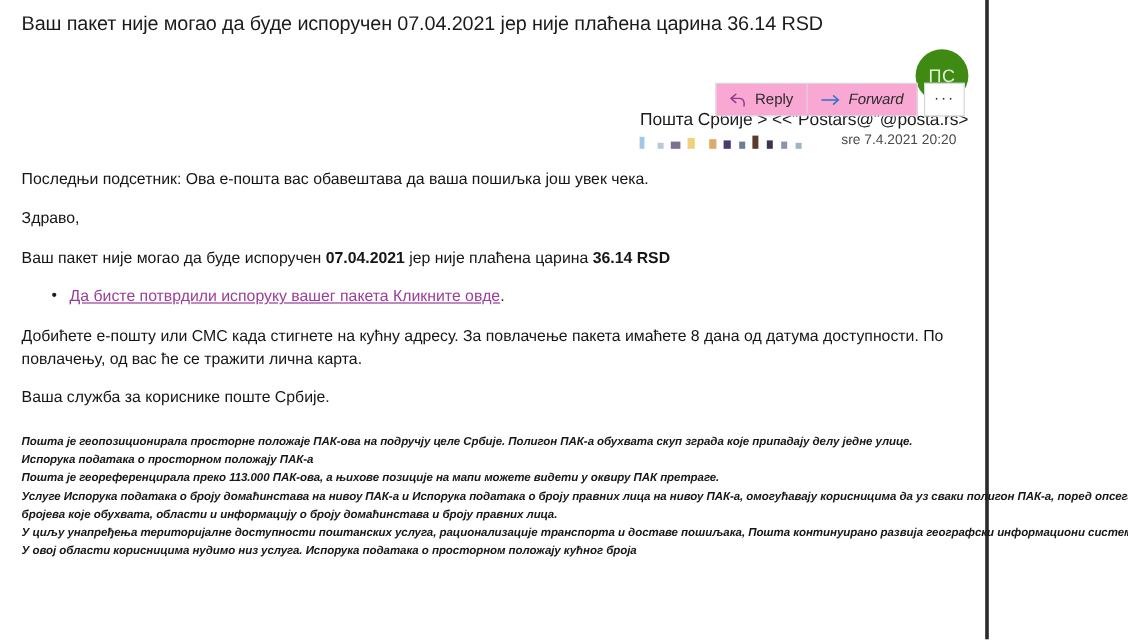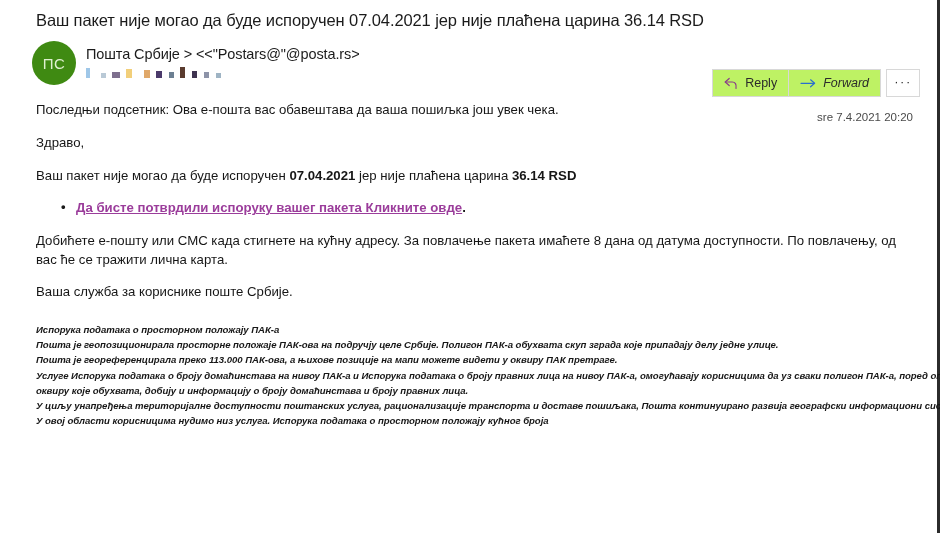--- a/index.html
+++ b/index.html
@@ -9,47 +9,47 @@
   }
   body {
     width: 940px;
     height: 533px;
     overflow: hidden;
     font-family: "Liberation Sans", sans-serif;
     color: #1a1a1a;
     position: relative;
   }
   #app {
-    width: 940px;
+    width: 824px;
     height: 533px;
     position: relative;
     box-sizing: border-box;
     border-right: 3px solid #2b2b2b;
     background: #fff;
-    padding-left: 18px;
   }
 
   
   .subject-bar {
     padding: 9px 20px 0 18px;
   }
   .subject-text {
     font-size: 16.5px;
     font-weight: 400;
     color: #1b1b1b;
     line-height: 1.35;
     letter-spacing: -0.1px;
   }
 
   
   .header-row {
     display: flex;
-    align-items: flex-start;
+    align-items: flex-end;
     padding: 8px 14px 0 14px;
     position: relative;
+    flex-direction: column;
   }
   .avatar {
     width: 44px;
     height: 44px;
     border-radius: 50%;
     background: #3f8a12;
     color: #dff0d0;
     display: flex;
     align-items: center;
     justify-content: center;
@@ -93,21 +93,21 @@
     border: 1px solid #d8d8d8;
   }
   .act-btn {
     height: 26px;
     display: flex;
     align-items: center;
     gap: 6px;
     padding: 0 11px;
     font-size: 12.5px;
     color: #2b2b2b;
-    background: #bef264;
+    background: #f9a8d4;
     border: none;
     border-right: 1px solid #d8d8d8;
     cursor: pointer;
     white-space: nowrap;
     font-family: "Liberation Sans", sans-serif;
   }
   .act-btn:last-child { border-right: none; font-style: italic; }
   .act-more {
     margin-left: 5px;
     width: 34px;
@@ -158,21 +158,20 @@
 
   ul.bullets {
     margin: 0 0 14px 0;
     padding-left: 40px;
     list-style: none;
   }
   ul.bullets li {
     font-size: 13.2px;
     line-height: 1.4;
     position: relative;
-    font-weight: bold;
   }
   ul.bullets li::before {
     content: "\2022";
     position: absolute;
     left: -15px;
     top: -1px;
     color: #1b1b1b;
     font-size: 13px;
   }
   a.mlink {
@@ -278,23 +277,23 @@
       <li>
         <a class="mlink" href="#">Да бисте потврдили испоруку вашег пакета Кликните овде</a><span class="dot-after">.</span>
       </li>
     </ul>
 
     <p class="p">Добићете е-пошту или СМС када стигнете на кућну адресу. За повлачење пакета имаћете 8 дана од датума доступности. По повлачењу, од вас ће се тражити лична карта.</p>
     <p class="p">Ваша служба за кориснике поште Србије.</p>
   </div>
 
   <div class="footer">
+    <div>Пошта је геопозиционирала просторне положаје ПАК-ова на подручју целе Србије. Полигон ПАК-а обухвата скуп зграда које припадају делу једне улице.</div>
     <div>Испорука података о просторном положају ПАК-а</div>
-    <div>Пошта је геопозиционирала просторне положаје ПАК-ова на подручју целе Србије. Полигон ПАК-а обухвата скуп зграда које припадају делу једне улице.</div>
     <div>Пошта је геореференцирала преко 113.000 ПАК-ова, а њихове позиције на мапи можете видети у оквиру ПАК претраге.</div>
     <div>Услуге Испорука података о броју домаћинстава на нивоу ПАК-а и Испорука података о броју правних лица на нивоу ПАК-а, омогућавају корисницима да уз сваки полигон ПАК-а, поред опсега кућних</div>
-    <div>оквиру које обухвата, добију и информацију о броју домаћинстава и броју правних лица.</div>
+    <div>бројева које обухвата, области и информацију о броју домаћинстава и броју правних лица.</div>
     <div>У циљу унапређења територијалне доступности поштанских услуга, рационализације транспорта и доставе пошиљака, Пошта континуирано развија географски информациони систем – ГИС.</div>
     <div>У овој области корисницима нудимо низ услуга. Испорука података о просторном положају кућног броја</div>
 
   </div>
 
 </div>
 
 </body></html>

